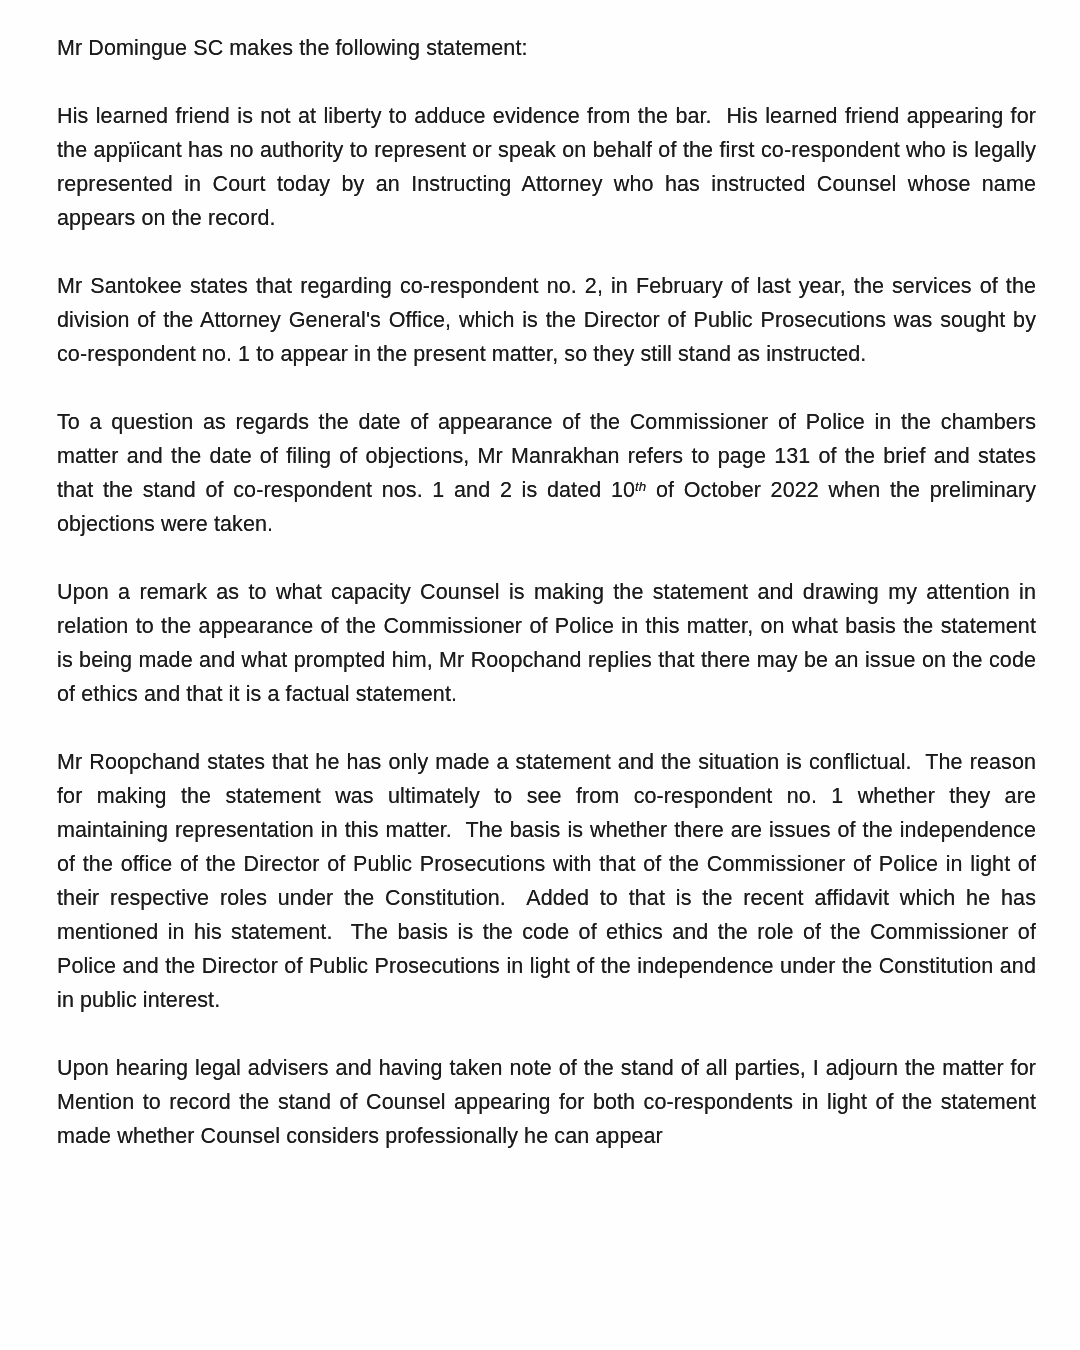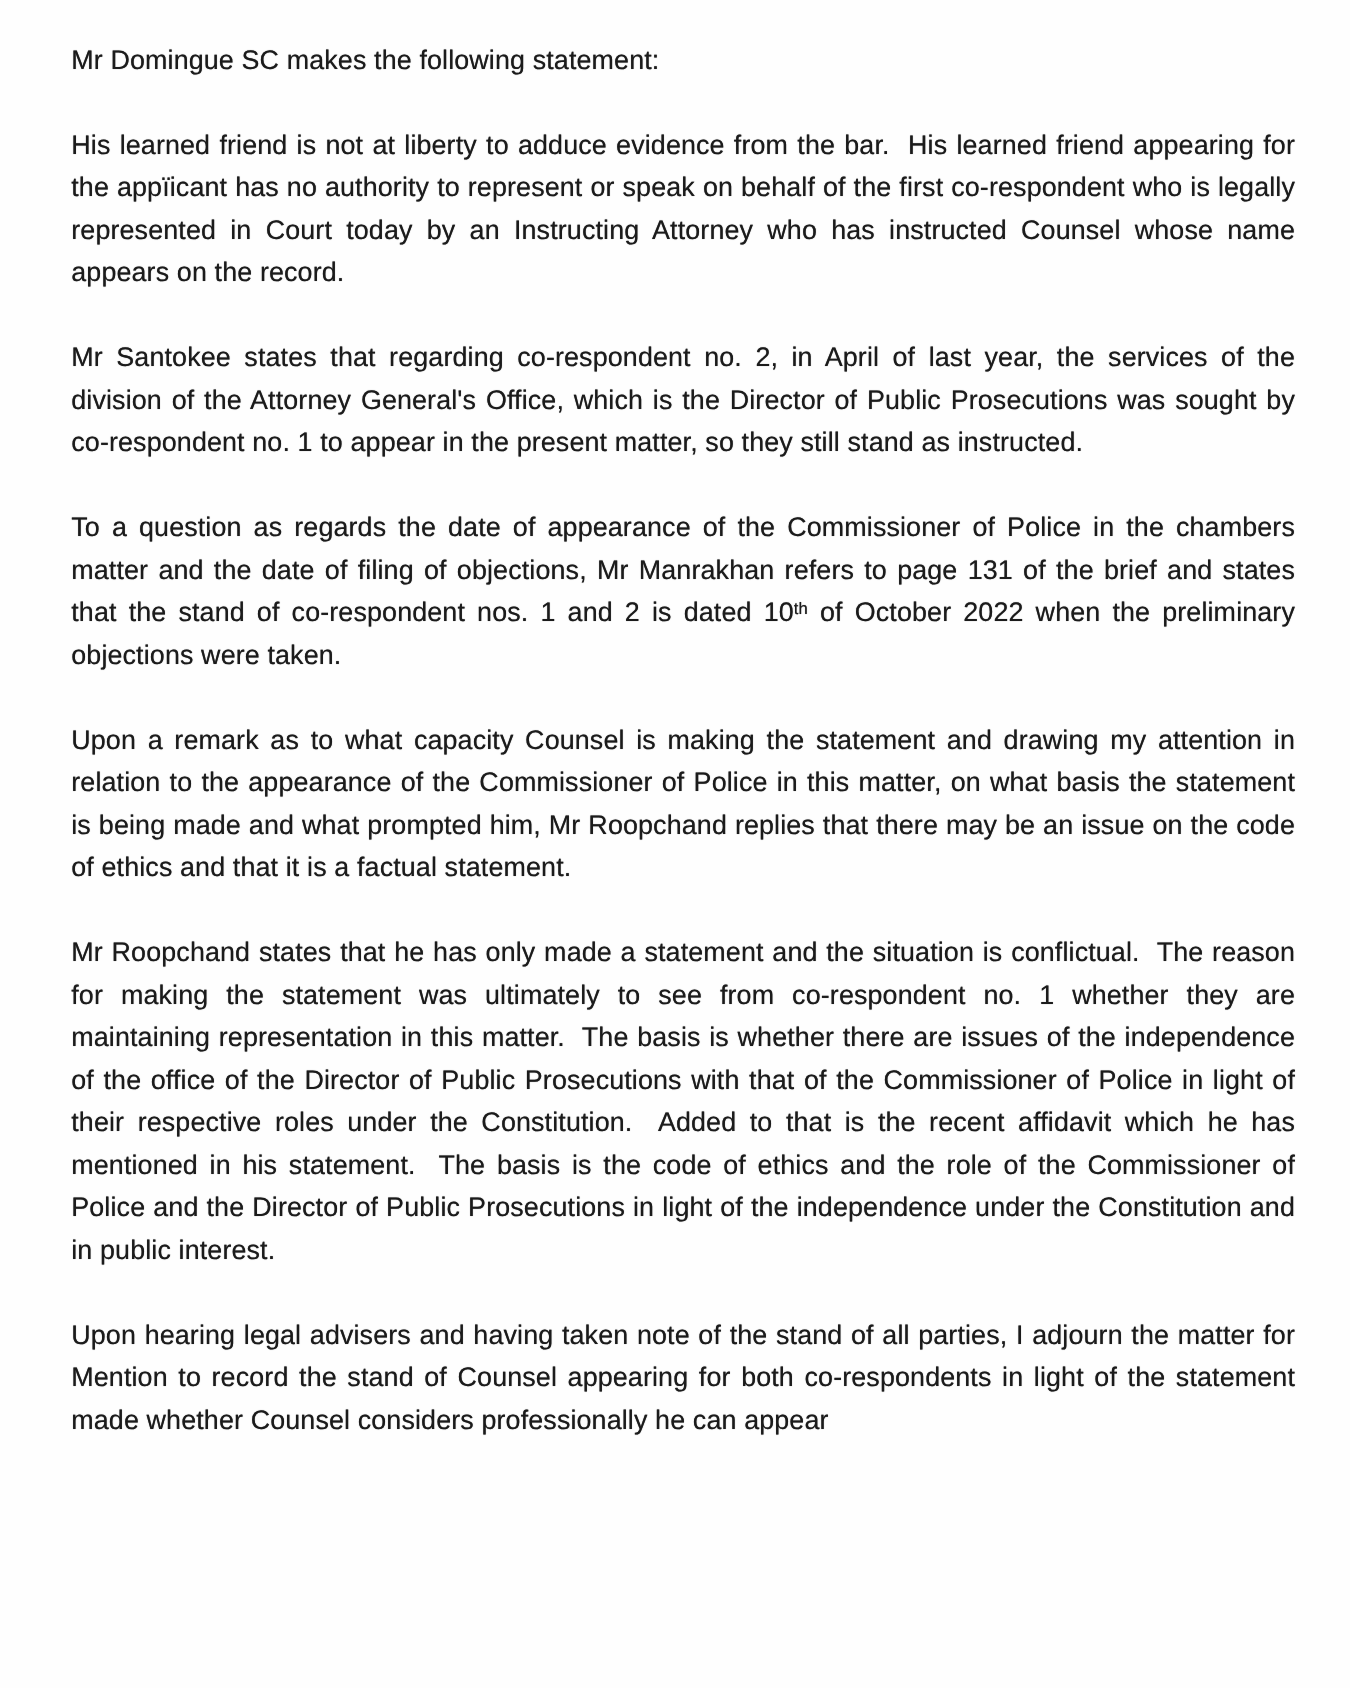--- a/index.html
+++ b/index.html
@@ -32,26 +32,27 @@
     
     text-shadow: 0 0 0.6px rgba(20, 20, 20, 0.75);
   }
   .para:last-child {
     margin-bottom: 0;
   }
   .para sup {
     font-size: 0.62em;
     line-height: 0;
     vertical-align: 6px;
+    font-style: italic;
   }
 </style>
 </head>
 <body>
 
 <div class="page">
   <p class="para">Mr Domingue SC makes the following statement:</p>
   <p class="para">His learned friend is not at liberty to adduce evidence from the bar.  His learned friend appearing for the appïicant has no authority to represent or speak on behalf of the first co-respondent who is legally represented in Court today by an Instructing Attorney who has instructed Counsel whose name appears on the record.</p>
-  <p class="para">Mr Santokee states that regarding co-respondent no. 2, in April of last year, the services of the division of the Attorney General's Office, which is the Director of Public Prosecutions was sought by co-respondent no. 1 to appear in the present matter, so they still stand as instructed.</p>
+  <p class="para">Mr Santokee states that regarding co-respondent no. 2, in February of last year, the services of the division of the Attorney General's Office, which is the Director of Public Prosecutions was sought by co-respondent no. 1 to appear in the present matter, so they still stand as instructed.</p>
   <p class="para"><span>To a question as regards the date of appearance of the Commissioner of Police in the chambers matter and the date of filing of objections, Mr Manrakhan refers to page 131 of the brief and states that the stand of co-respondent nos. 1 and 2 is dated 10</span><sup>th</sup><span> of October 2022 when the preliminary objections were taken.</span></p>
   <p class="para">Upon a remark as to what capacity Counsel is making the statement and drawing my attention in relation to the appearance of the Commissioner of Police in this matter, on what basis the statement is being made and what prompted him, Mr Roopchand replies that there may be an issue on the code of ethics and that it is a factual statement.</p>
   <p class="para">Mr Roopchand states that he has only made a statement and the situation is conflictual.  The reason for making the statement was ultimately to see from co-respondent no. 1 whether they are maintaining representation in this matter.  The basis is whether there are issues of the independence of the office of the Director of Public Prosecutions with that of the Commissioner of Police in light of their respective roles under the Constitution.  Added to that is the recent affidavit which he has mentioned in his statement.  The basis is the code of ethics and the role of the Commissioner of Police and the Director of Public Prosecutions in light of the independence under the Constitution and in public interest.</p>
   <p class="para">Upon hearing legal advisers and having taken note of the stand of all parties, I adjourn the matter for Mention to record the stand of Counsel appearing for both co-respondents in light of the statement made whether Counsel considers professionally he can appear</p>
 </div>
 
 </body></html>

